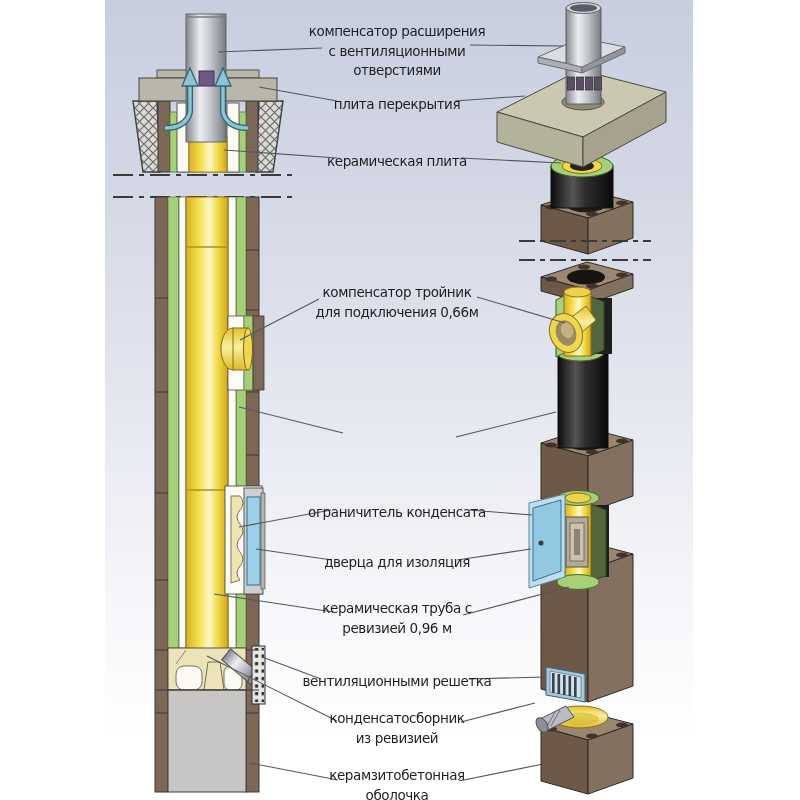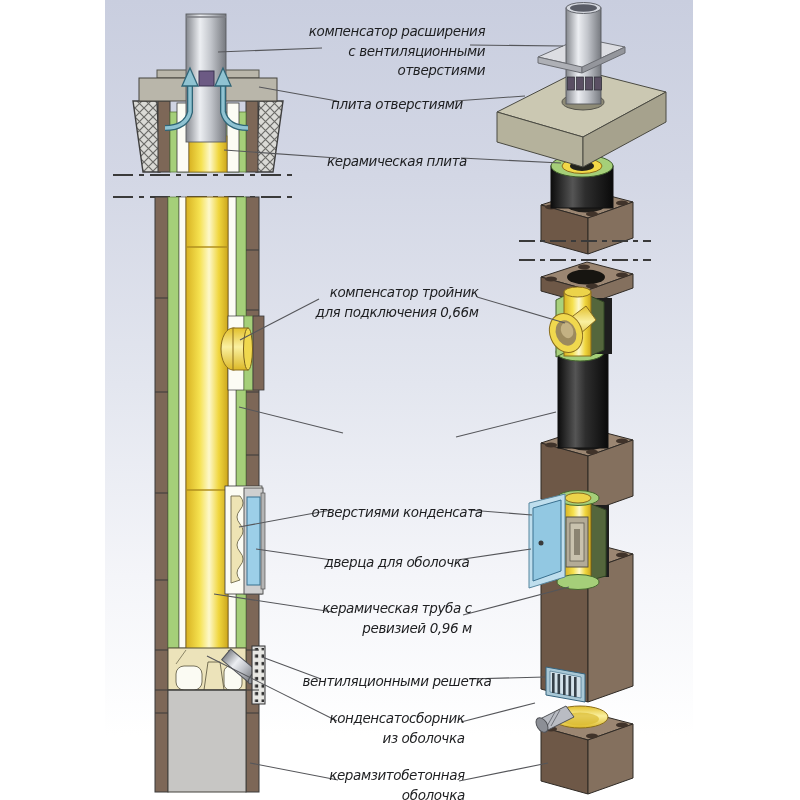--- a/index.html
+++ b/index.html
@@ -14,24 +14,23 @@
       var(--background-top,#c9cedf) 0%,
       #d3d7e5 22%,
       #e3e6ef 48%,
       #f4f5f9 72%,
       var(--background-bottom,#ffffff) 92%);
   }
   svg{position:absolute;left:0;top:0;}
   .labels{position:absolute;left:0;top:0;width:800px;height:800px;pointer-events:none;}
   .label{
     position:absolute;left:397px;transform:translateX(-50%);
-    white-space:pre-line;text-align:right;
+    white-space:pre-line;text-align:center;
     font-size:13.5px;letter-spacing:-0.4px;line-height:1.45;
     color:var(--label-text,#1d1e20);
-    font-style:italic;
   }
   .f-brown{fill:var(--shell-brown,#7d6757);}
   .f-green{fill:var(--insulation-green,#a5cf79);}
   .f-white{fill:#fcfcf4;}
   .f-gray{fill:var(--foundation-gray,#c7c6c4);}
   .f-slab{fill:var(--concrete-gray,#b9b6aa);}
   .ldr{stroke:var(--leader-line,#55565a);stroke-width:1.1;}
   .tick{stroke:#3b3b3b;stroke-width:1;}
 </style>
 </head>
@@ -333,27 +332,27 @@
         <line x1="461" y1="722" x2="535" y2="703"></line>
       <line x1="338" y1="780" x2="250" y2="763"></line>
         <line x1="459" y1="781" x2="548" y2="763"></line>
     </g>
   </svg>
 
   <div class="labels">
     <div class="label" style="top:22px">компенсатор расширения
 с вентиляционными
 отверстиями</div>
-    <div class="label" style="top:95px">плита отверстиями</div>
+    <div class="label" style="top:95px">плита перекрытия</div>
     <div class="label" style="top:152px">керамическая плита</div>
     <div class="label" style="top:283px">компенсатор тройник
 для подключения 0,66м</div>
-    <div class="label" style="top:503px">отверстиями конденсата</div>
-    <div class="label" style="top:553px">дверца для оболочка</div>
+    <div class="label" style="top:503px">ограничитель конденсата</div>
+    <div class="label" style="top:553px">дверца для изоляция</div>
     <div class="label" style="top:599px">керамическая труба с
 ревизией 0,96 м</div>
     <div class="label" style="top:672px">вентиляционными решетка</div>
     <div class="label" style="top:709px">конденсатосборник
-из оболочка</div>
+из ревизией</div>
     <div class="label" style="top:766px">керамзитобетонная
 оболочка</div>
   </div>
 </div>
 
 </body></html>

